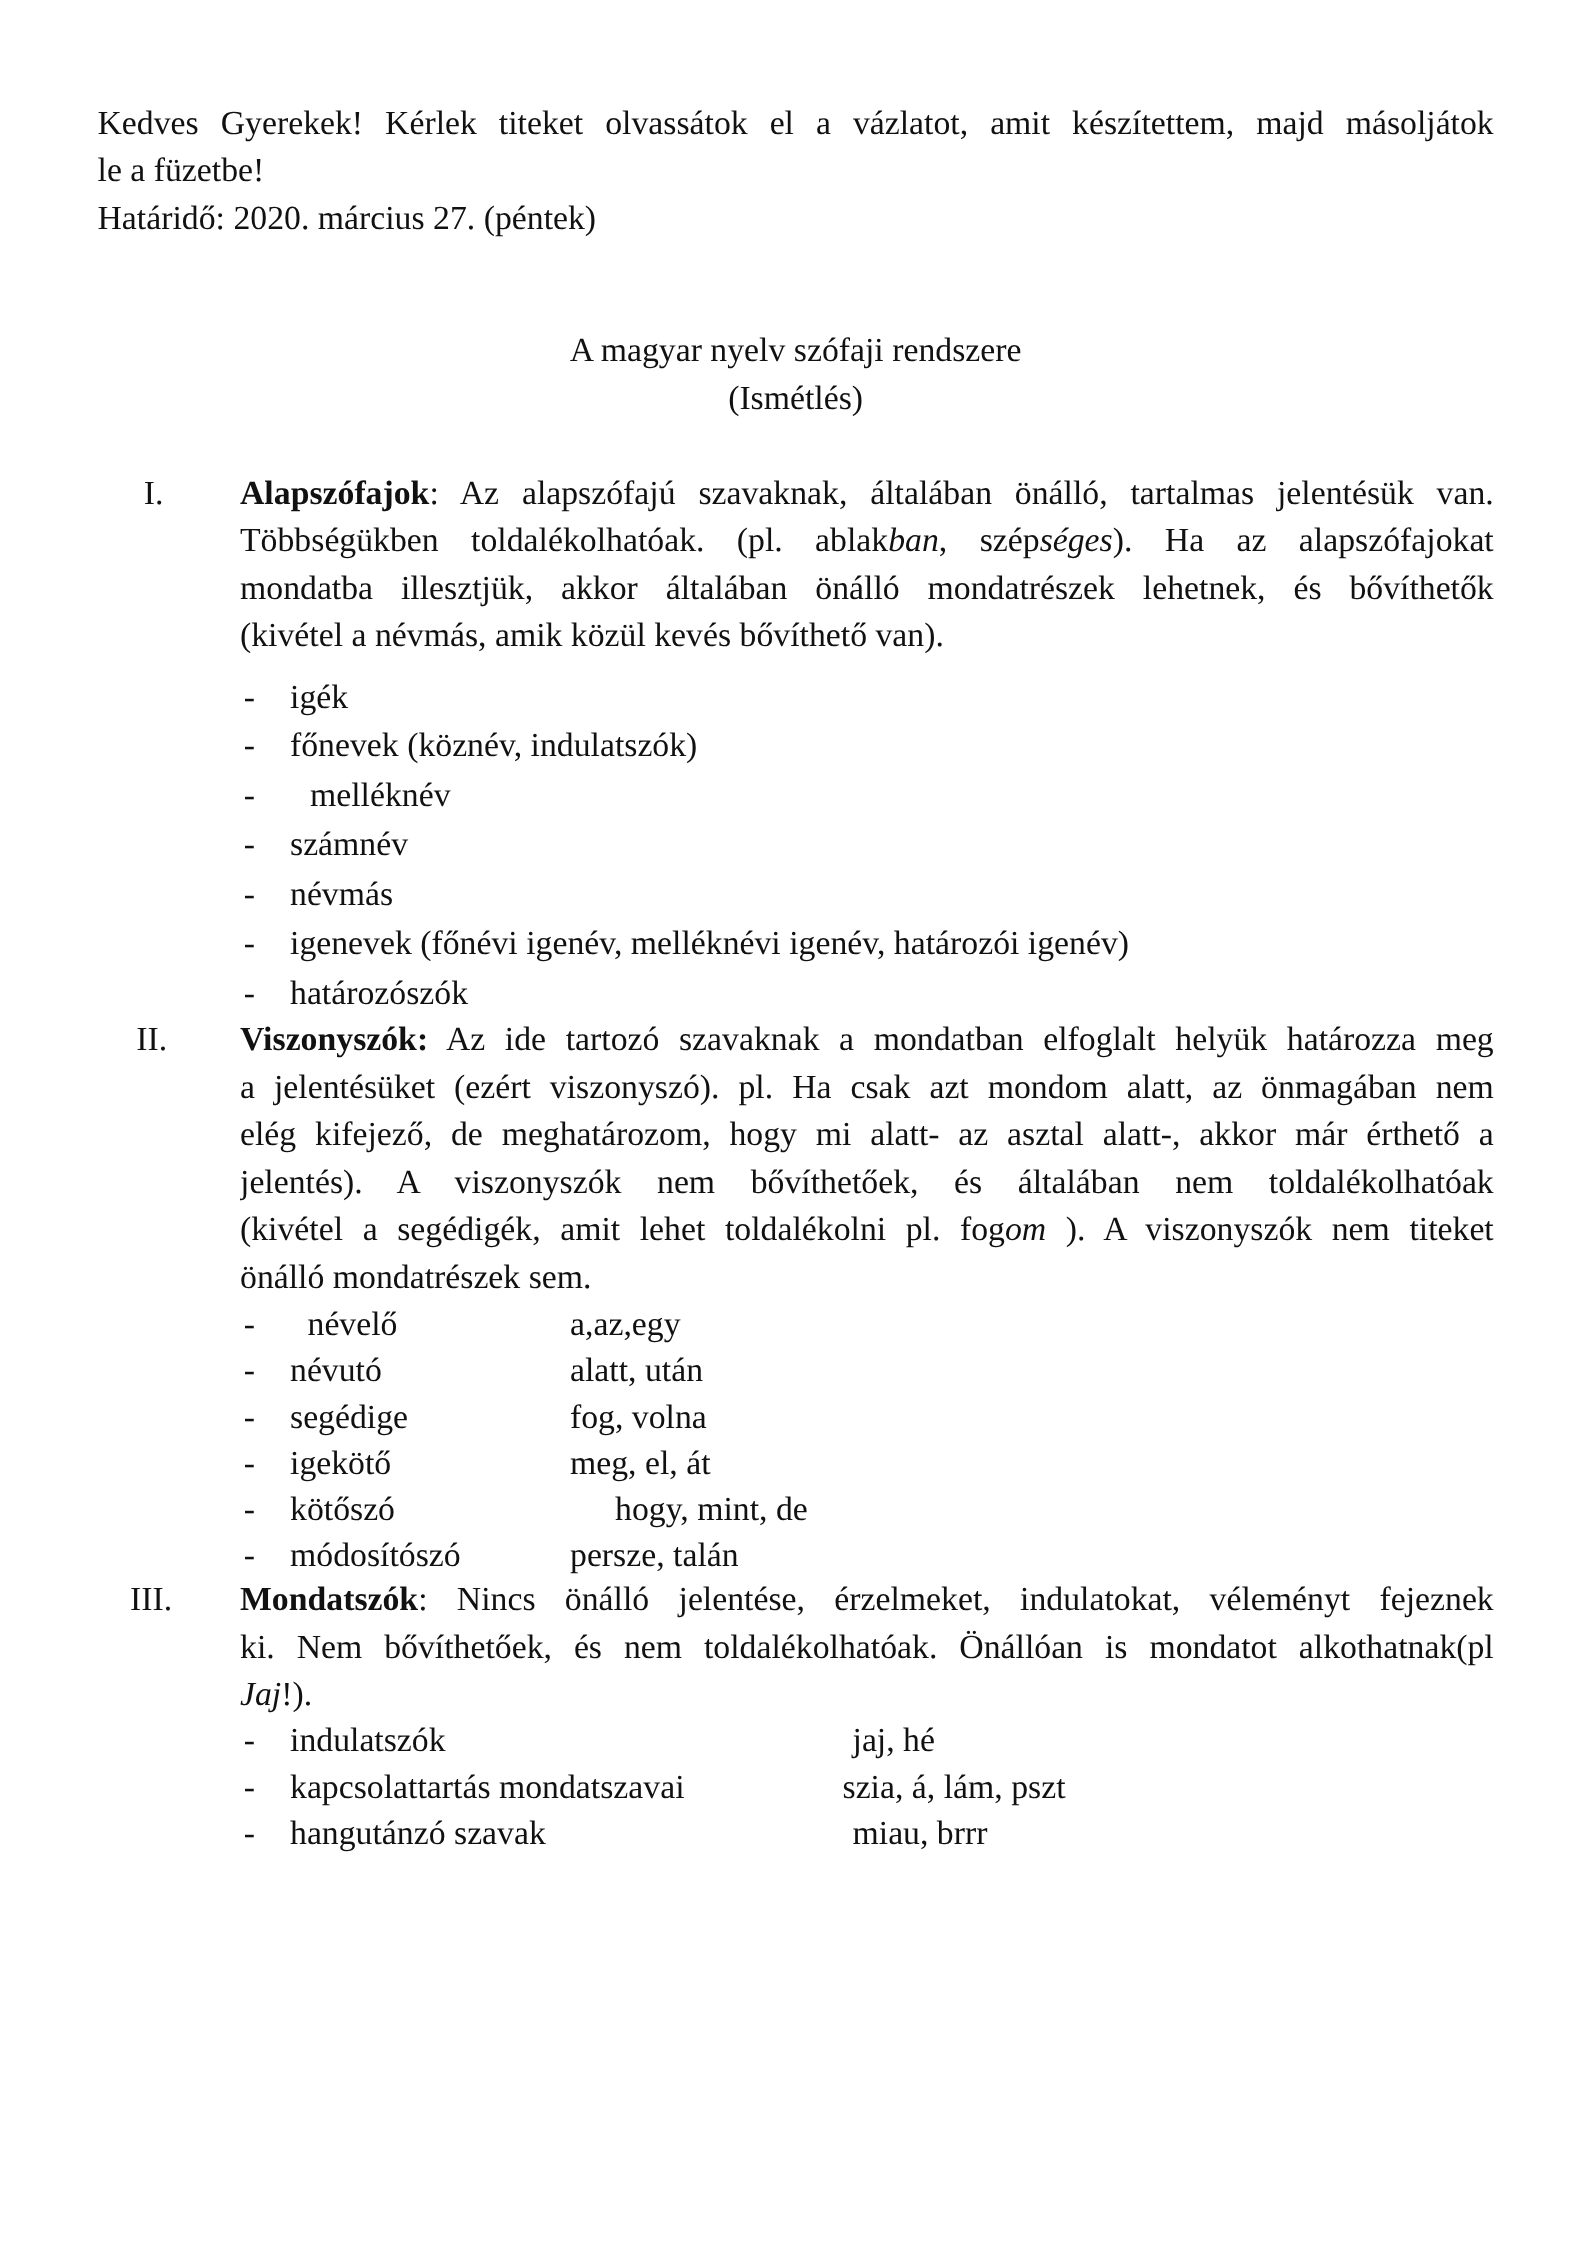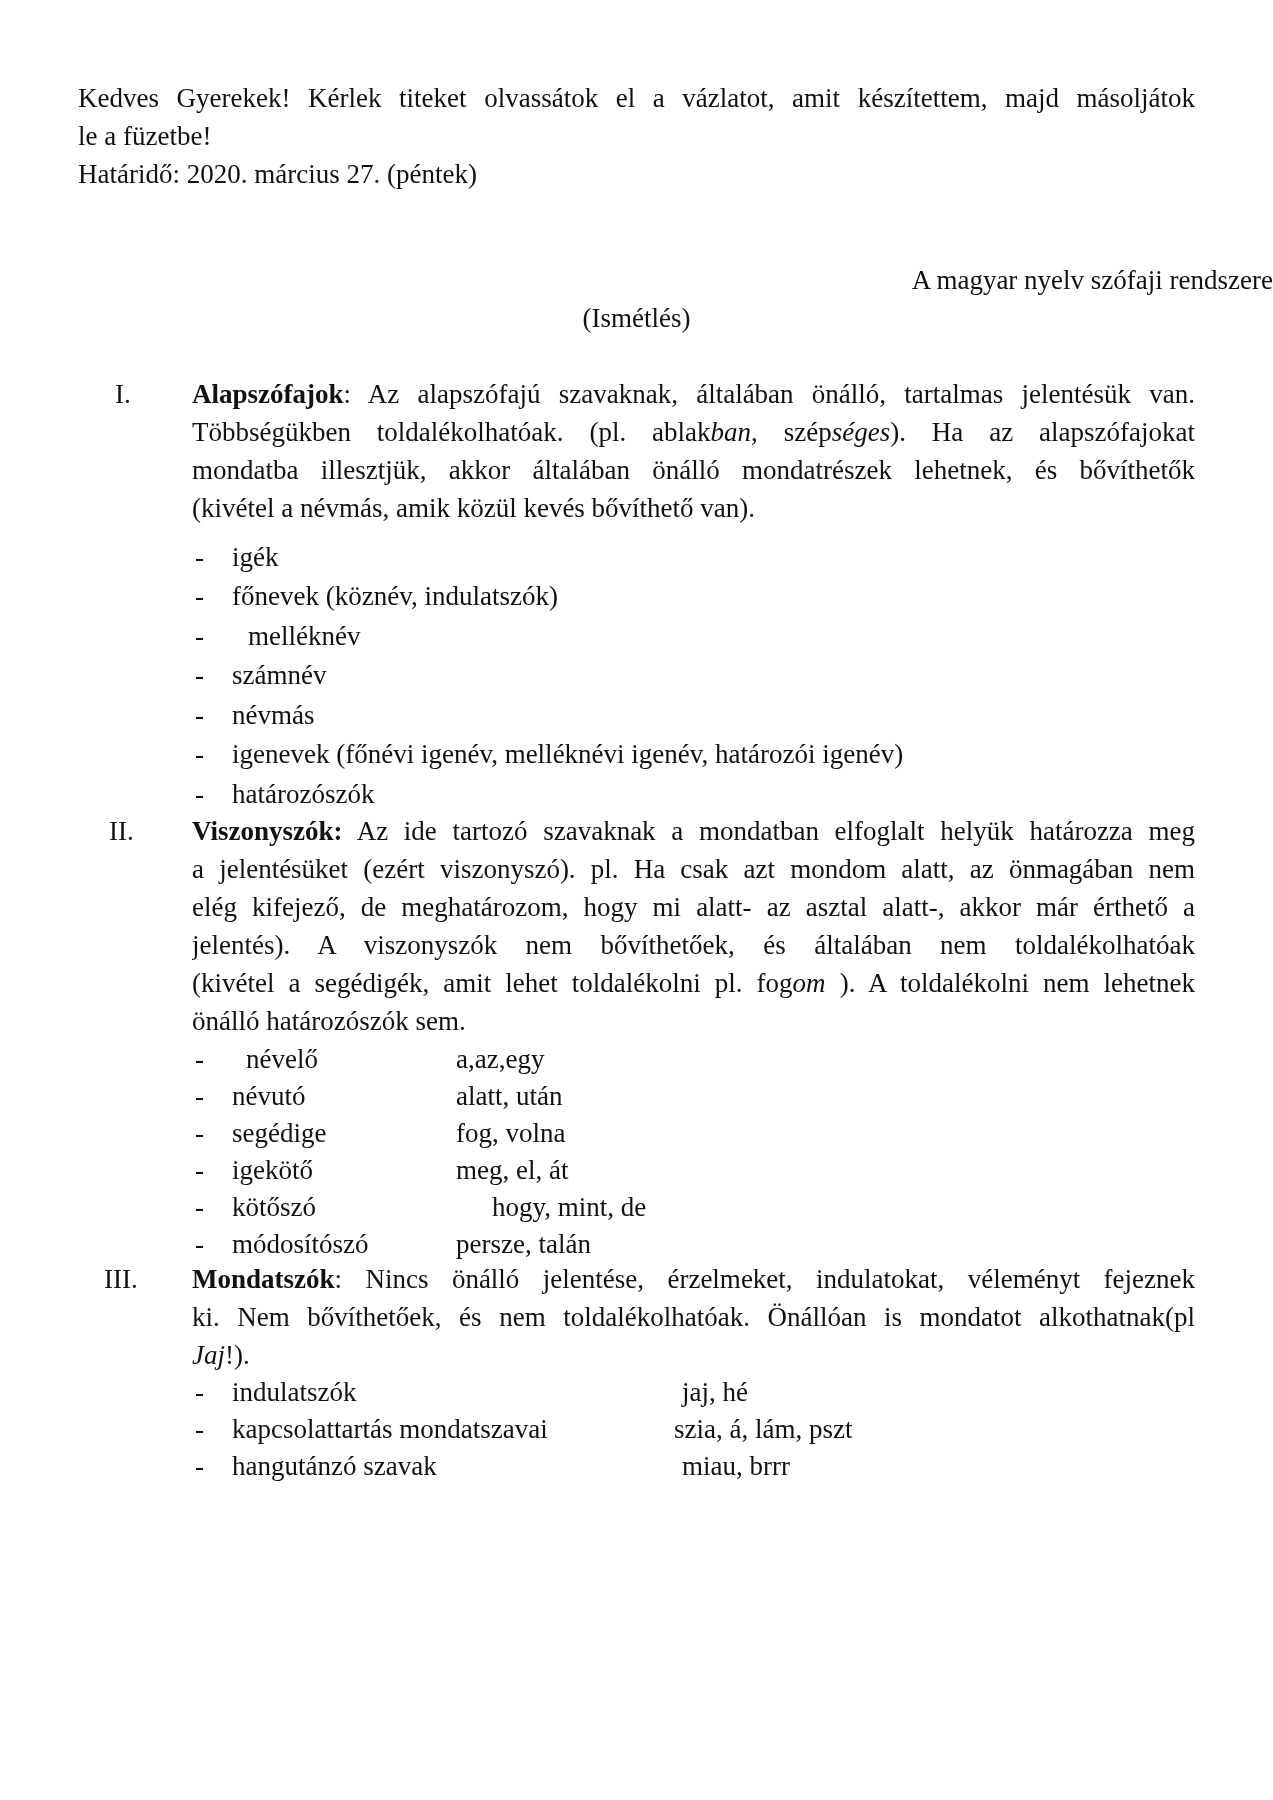--- a/index.html
+++ b/index.html
@@ -15,21 +15,21 @@
   .item { position: absolute; line-height: 32px; white-space: nowrap; }
   .ex { position: absolute; line-height: 32px; white-space: nowrap; }
 </style>
 </head>
 <body>
 
 <div class="line just" style="left:78px; top:82px; width:1117px;"> Kedves Gyerekek! Kérlek titeket olvassátok el a vázlatot, amit készítettem, majd másoljátok</div>
 <div class="line" style="left:78px; top:120px;">le a füzetbe!</div>
 <div class="line" style="left:78px; top:158px;">Határidő: 2020. március 27. (péntek)</div>
 
-<div class="line center" style="left:0; width:1273px; top:264px;text-align:right;">A magyar nyelv szófaji rendszere</div>
+<div class="line center" style="left:0; width:1273px; top:264px;">A magyar nyelv szófaji rendszere</div>
 <div class="line center" style="left:0; width:1273px; top:302px;">(Ismétlés)</div>
 
 <div>
   <div class="numeral" style="left:115px; top:378px;">I.</div>
   <div class="line just" style="left:192px; top:378px; width:1003px;"><b>Alapszófajok</b><span>:</span><span> Az alapszófajú szavaknak, általában önálló, tartalmas jelentésük van.</span></div>
   <div class="line just" style="left:192px; top:416px; width:1003px;"><span>Többségükben toldalékolhatóak. (pl. ablak</span><i>ban</i><span>, szép</span><i>séges</i><span>). Ha az alapszófajokat</span></div>
   <div class="line just" style="left:192px; top:454px; width:1003px;">mondatba illesztjük, akkor általában önálló mondatrészek lehetnek, és bővíthetők</div>
   <div class="line" style="left:192px; top:492px;">(kivétel a névmás, amik közül kevés bővíthető van).</div>
 
   <div class="dash" style="left:195px; top:541px;">-</div>
@@ -47,22 +47,22 @@
   <div class="dash" style="left:195px; top:778px;">-</div>
   <div class="item" style="left:232px; top:778px;">határozószók</div>
 </div>
 
 <div>
   <div class="numeral" style="left:109px; top:815px;">II.</div>
   <div class="line just" style="left:192px; top:815px; width:1003px;"><b>Viszonyszók:</b><span> Az ide tartozó szavaknak a mondatban elfoglalt helyük határozza meg</span></div>
   <div class="line just" style="left:192px; top:853px; width:1003px;">a jelentésüket (ezért viszonyszó). pl. Ha csak azt mondom alatt, az önmagában nem</div>
   <div class="line just" style="left:192px; top:891px; width:1003px;">elég kifejező, de meghatározom, hogy mi alatt- az asztal alatt-, akkor már érthető a</div>
   <div class="line just" style="left:192px; top:929px; width:1003px;">jelentés). A viszonyszók nem bővíthetőek, és általában nem toldalékolhatóak</div>
-  <div class="line just" style="left:192px; top:967px; width:1003px;"><span>(kivétel a segédigék, amit lehet toldalékolni pl. fog</span><i>om</i><span> ). A toldalékolni nem lehetnek</span></div>
-  <div class="line" style="left:192px; top:1005px;">önálló határozószók sem.</div>
+  <div class="line just" style="left:192px; top:967px; width:1003px;"><span>(kivétel a segédigék, amit lehet toldalékolni pl. fog</span><i>om</i><span> ). A viszonyszók nem titeket</span></div>
+  <div class="line" style="left:192px; top:1005px;">önálló mondatrészek sem.</div>
 
   <div class="dash" style="left:195px; top:1043px;">-</div>
   <div class="item" style="left:246px; top:1043px;">névelő</div>
   <div class="ex" style="left:456px; top:1043px;">a,az,egy</div>
 
   <div class="dash" style="left:195px; top:1080px;">-</div>
   <div class="item" style="left:232px; top:1080px;">névutó</div>
   <div class="ex" style="left:456px; top:1080px;">alatt, után</div>
 
   <div class="dash" style="left:195px; top:1117px;">-</div>

